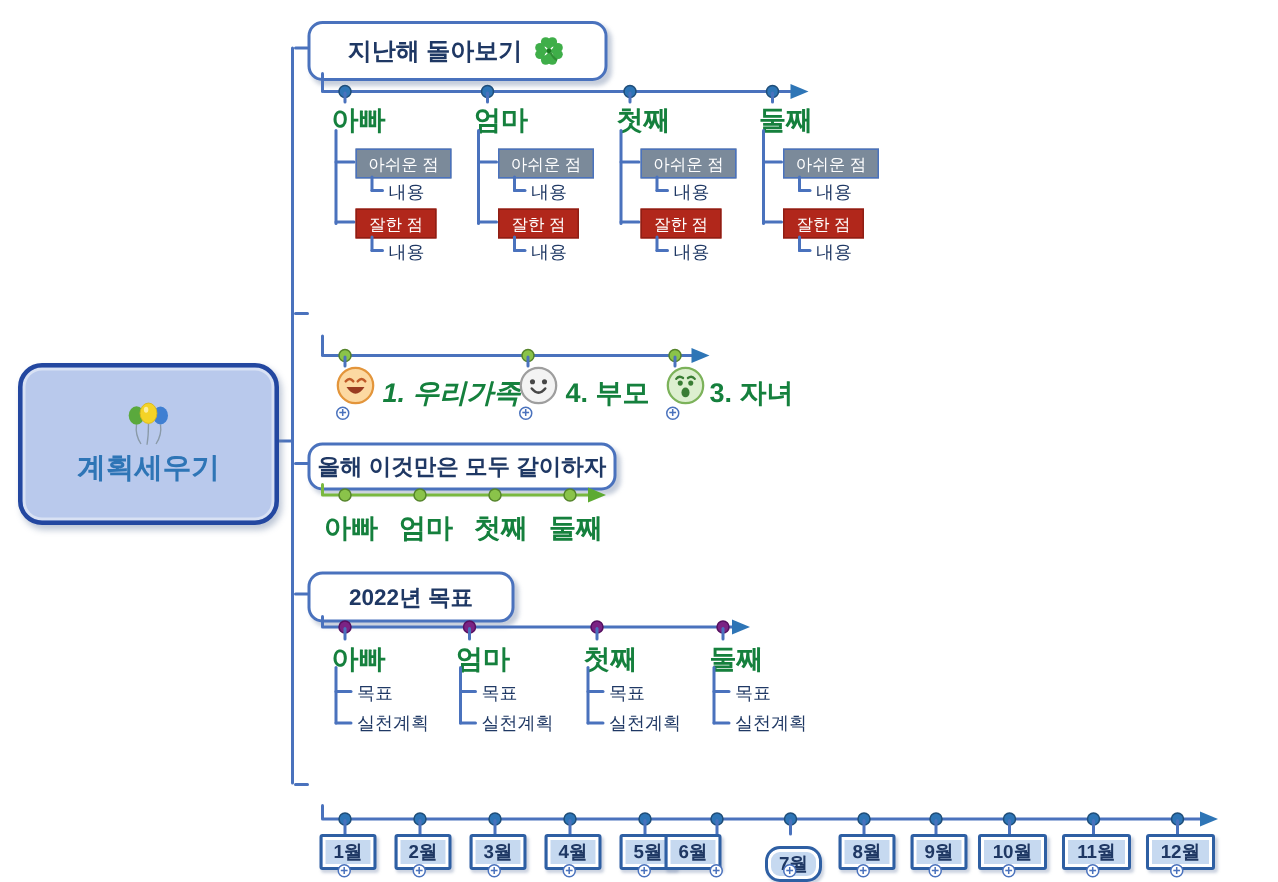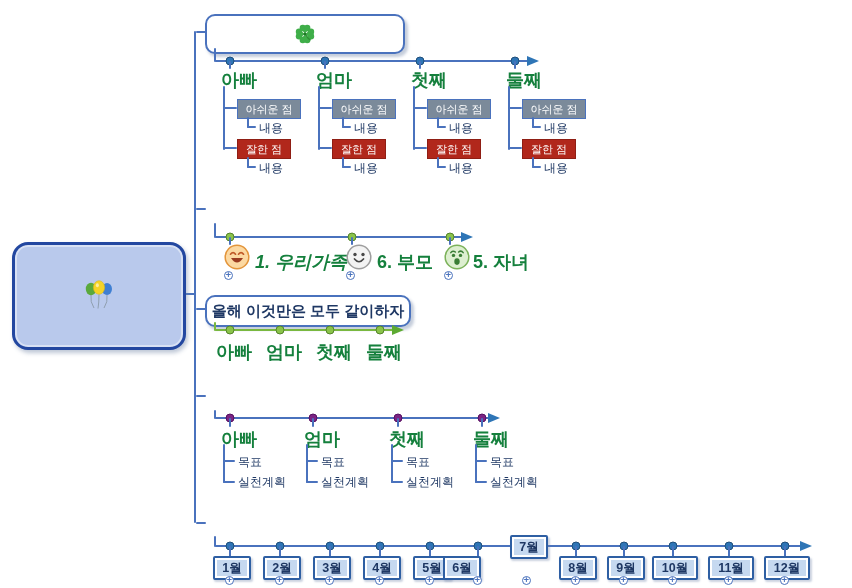--- a/index.html
+++ b/index.html
@@ -57,23 +57,25 @@
   <div class="root">
     <svg class="balloon" width="36" height="34" viewBox="0 0 36 34">
       <path d="M10 16 q-1 7 3 13" stroke="#8a9aa8" stroke-width="0.9" fill="none"></path>
       <path d="M26 16 q1 7 -3 13" stroke="#8a9aa8" stroke-width="0.9" fill="none"></path>
       <path d="M18 15.5 q0 8 -1 14" stroke="#8a9aa8" stroke-width="0.9" fill="none"></path>
       <ellipse cx="10" cy="10" rx="5.2" ry="6.2" fill="#5aa93c"></ellipse>
       <ellipse cx="26" cy="10" rx="5" ry="6" fill="#3f7fd2"></ellipse>
       <ellipse cx="18" cy="8.5" rx="5.6" ry="6.8" fill="#f4d327" stroke="#d8b71c" stroke-width="0.6"></ellipse>
       <ellipse cx="16.4" cy="6.2" rx="1.5" ry="2" fill="#fbeea0"></ellipse>
     </svg>
+    <div class="t2">계획세우기</div>
   </div>
 
   <div class="bbox" style="left:205px;top:14px;width:196px;height:36px;font-size:16px;">
+    <span>지난해 돌아보기</span>
     <svg width="24" height="24" viewBox="0 0 24 24">
       <g fill="#3fae49">
         <g transform="rotate(0 12 12)">
             <circle cx="9.8" cy="6" r="3.2"></circle>
             <circle cx="14.2" cy="6" r="3.2"></circle>
             <path d="M12 11.5 L7.6 6.8 L16.4 6.8 Z"></path>
           </g>
         <g transform="rotate(90 12 12)">
             <circle cx="9.8" cy="6" r="3.2"></circle>
             <circle cx="14.2" cy="6" r="3.2"></circle>
@@ -190,52 +192,55 @@
   <div class="plus" style="left:224px;top:271px;"></div>
 
   <div class="dot dot-green" style="left:352px;top:237px;"></div>
   <div class="vline" style="left:351px;top:237px;height:8px;"></div>
   <svg class="emoji" style="left:346px;top:244px;" viewBox="0 0 26 26">
     <circle cx="13" cy="13" r="11.8" fill="#f3f3f3" stroke="#9e9e9e" stroke-width="1.5"></circle>
     <circle cx="9" cy="10.5" r="1.7" fill="#474747"></circle>
     <circle cx="17" cy="10.5" r="1.7" fill="#474747"></circle>
     <path d="M8.5 15 q4.5 5.5 9 0" stroke="#474747" stroke-width="1.7" fill="none" stroke-linecap="round"></path>
   </svg>
-  <div class="plabel" style="left:377px;top:250px;">6. 부모</div>
+  <div class="plabel" style="left:377px;top:250px;">4. 부모</div>
   <div class="plus" style="left:346px;top:271px;"></div>
 
   <div class="dot dot-green" style="left:450px;top:237px;"></div>
   <div class="vline" style="left:449px;top:237px;height:8px;"></div>
   <svg class="emoji" style="left:444px;top:244px;" viewBox="0 0 26 26">
     <circle cx="13" cy="13" r="11.8" fill="#ddefd0" stroke="#7cb25a" stroke-width="1.5"></circle>
     <path d="M6.8 8.6 q2 -2.6 4.6 -0.6" stroke="#3a7d35" stroke-width="1.5" fill="none" stroke-linecap="round"></path>
     <path d="M14.6 8 q2.6 -2 4.6 0.6" stroke="#3a7d35" stroke-width="1.5" fill="none" stroke-linecap="round"></path>
     <circle cx="9.5" cy="11.4" r="1.7" fill="#3a7d35"></circle>
     <circle cx="16.5" cy="11.4" r="1.7" fill="#3a7d35"></circle>
     <ellipse cx="13" cy="17.6" rx="2.7" ry="3.3" fill="#3a7d35"></ellipse>
   </svg>
-  <div class="plabel" style="left:473px;top:250px;">5. 자녀</div>
+  <div class="plabel" style="left:473px;top:250px;">3. 자녀</div>
   <div class="plus" style="left:444px;top:271px;"></div>
 
   <div class="bbox" style="left:205px;top:295px;width:202px;height:28px;">
     <span>올해 이것만은 모두 같이하자</span>
   </div>
   <div class="vline green" style="left:214px;top:322px;height:9px;"></div>
   <div class="hline green" style="left:215px;top:329px;width:178px;"></div>
   <div class="arr arr-green" style="left:392px;top:330px;"></div>
 
   <div class="dot dot-green" style="left:230px;top:330px;"></div>
   <div class="plabel" style="left:216px;top:340px;">아빠</div>
   <div class="dot dot-green" style="left:280px;top:330px;"></div>
   <div class="plabel" style="left:266px;top:340px;">엄마</div>
   <div class="dot dot-green" style="left:330px;top:330px;"></div>
   <div class="plabel" style="left:316px;top:340px;">첫째</div>
   <div class="dot dot-green" style="left:380px;top:330px;"></div>
   <div class="plabel" style="left:366px;top:340px;">둘째</div>
 
+  <div class="bbox" style="left:205px;top:381px;width:134px;height:30px;">
+    <span>2022년 목표</span>
+  </div>
   <div class="vline" style="left:214px;top:410px;height:9px;"></div>
   <div class="hline" style="left:215px;top:417px;width:274px;"></div>
   <div class="arr arr-blue" style="left:488px;top:418px;"></div>
 
   <div class="dot dot-purple" style="left:230px;top:418px;"></div>
   <div class="vline" style="left:229px;top:418px;height:9px;"></div>
   <div class="plabel" style="left:221px;top:427px;">아빠</div>
   <div class="vline" style="left:223px;top:444px;height:39px;"></div>
   <div class="hline" style="left:223px;top:460px;width:12px;"></div>
   <div class="small" style="left:238px;top:454px;">목표</div>
@@ -298,21 +303,21 @@
   <div class="mbox" style="left:413px;top:556px;width:34px;">5월</div>
   <div class="plus" style="left:425px;top:576px;"></div>
 
   <div class="dot dot-blue" style="left:478px;top:546px;"></div>
   <div class="vline" style="left:477px;top:546px;height:11px;"></div>
   <div class="mbox" style="left:443px;top:556px;width:34px;">6월</div>
   <div class="plus" style="left:473px;top:576px;"></div>
 
   <div class="dot dot-blue" style="left:527px;top:546px;"></div>
   <div class="vline" style="left:526px;top:546px;height:11px;"></div>
-  <div class="mbox" style="left:510px;top:535px;width:34px;">7월</div>
+  <div class="mbox" style="left:510px;top:564px;width:34px;border-radius:10px;">7월</div>
   <div class="plus" style="left:522px;top:576px;"></div>
 
   <div class="dot dot-blue" style="left:576px;top:546px;"></div>
   <div class="vline" style="left:575px;top:546px;height:11px;"></div>
   <div class="mbox" style="left:559px;top:556px;width:34px;">8월</div>
   <div class="plus" style="left:571px;top:576px;"></div>
 
   <div class="dot dot-blue" style="left:624px;top:546px;"></div>
   <div class="vline" style="left:623px;top:546px;height:11px;"></div>
   <div class="mbox" style="left:607px;top:556px;width:34px;">9월</div>

